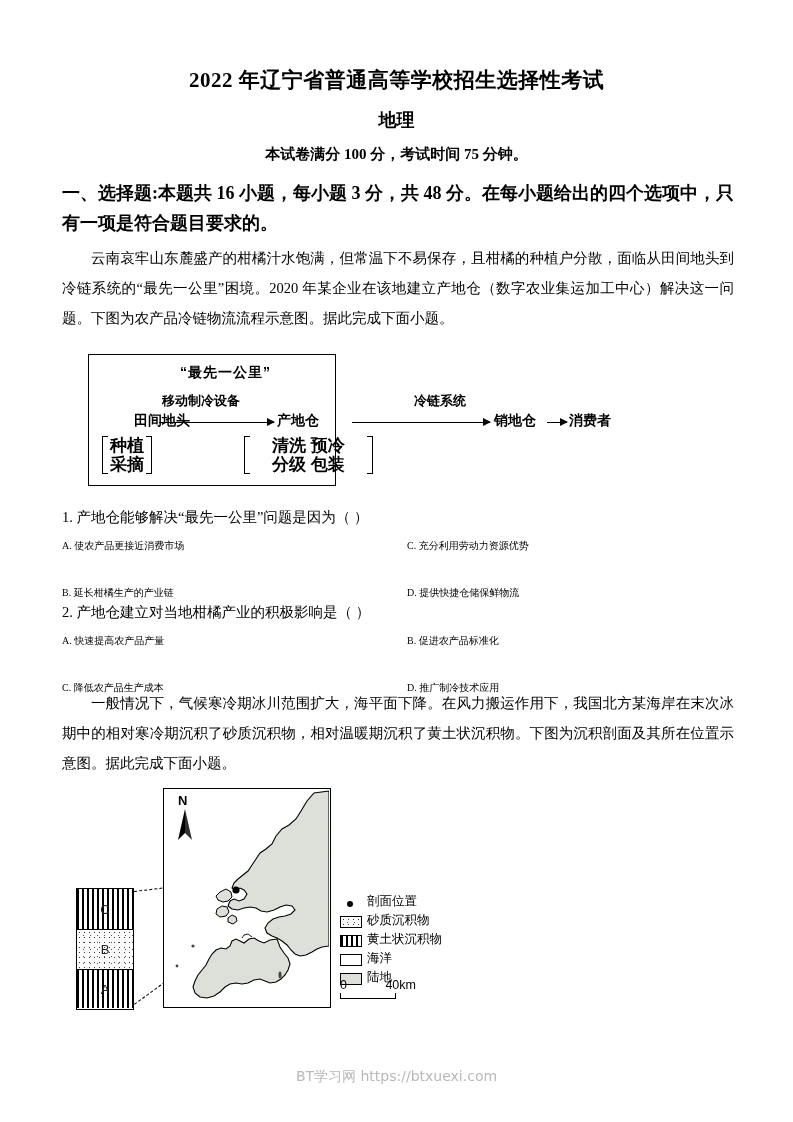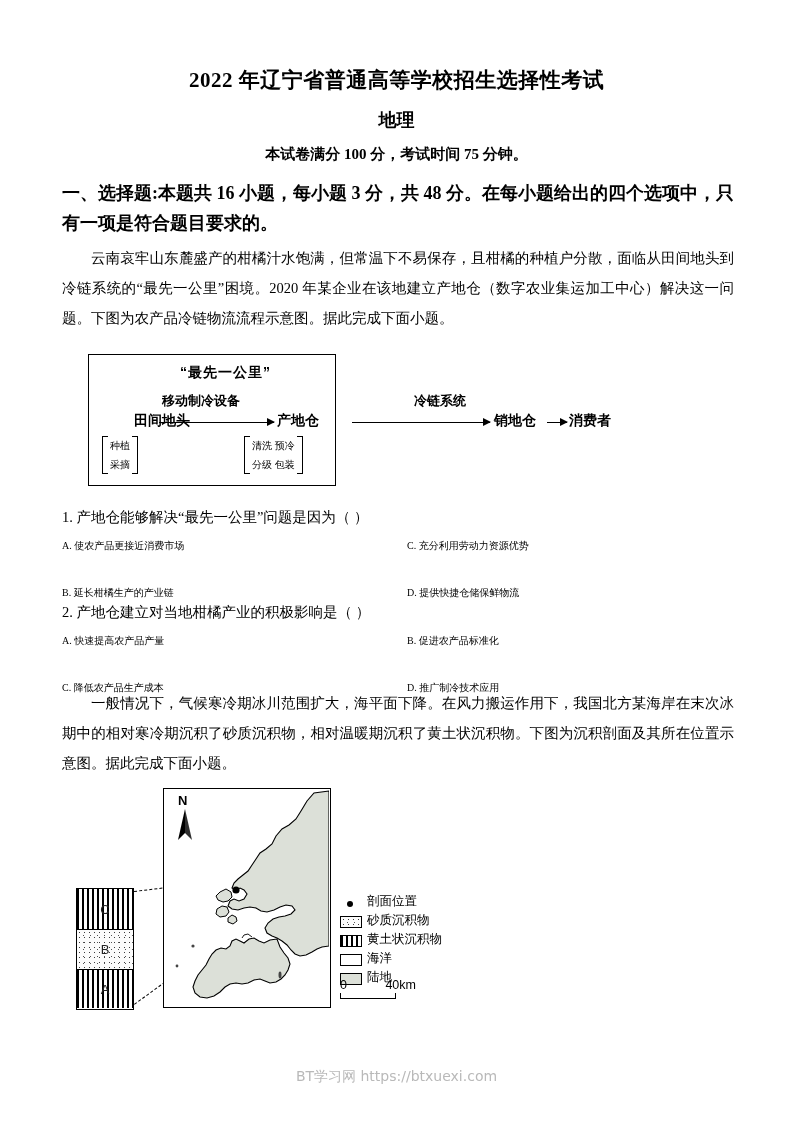--- a/index.html
+++ b/index.html
@@ -114,38 +114,38 @@
   #lbl-first-mile { left: 118px; top: 14px; letter-spacing: 1px; }
   #lbl-field     { left: 32px;  top: 62px; margin-left: 40px; }
   #lbl-mobile    { left: 100px; top: 42px; }
   #lbl-origin    { left: 215px; top: 62px; }
   #lbl-coldchain { left: 352px; top: 42px; }
   #lbl-sales     { left: 432px; top: 62px; }
   #lbl-consumer  { left: 507px; top: 62px; }
 
   .brace-group {
     position: absolute;
-    font-size: 10px;
-    font-family: "Liberation Sans", "DejaVu Sans", sans-serif;
-    font-weight: normal;
+    font-size: 17px;
+    font-family: "Liberation Sans", "DejaVu Sans", sans-serif;
+    font-weight: bold;
     line-height: 19px;
     display: flex;
     align-items: stretch;
   }
   .brace-group .bar {
     width: 5px;
     border-top: 1.4px solid #000;
     border-bottom: 1.4px solid #000;
   }
   .brace-group .bar.left  { border-left: 1.4px solid #000; }
   .brace-group .bar.right { border-right: 1.4px solid #000; }
   .brace-group .inner { padding: 0 2px; }
   .brace-group .inner div { white-space: nowrap; }
   #brace-field  { left: 40px;  top: 86px; }
-  #brace-origin { left: 182px; top: 86px; }
+  #brace-origin { left: 182px; top: 86px; gap: 20px; }
   #brace-origin .inner div { letter-spacing: 0px; }
 
   .flow-arrow {
     position: absolute;
     height: 1.4px;
     background: #000;
   }
   .flow-arrow::after {
     content: "";
     position: absolute;

